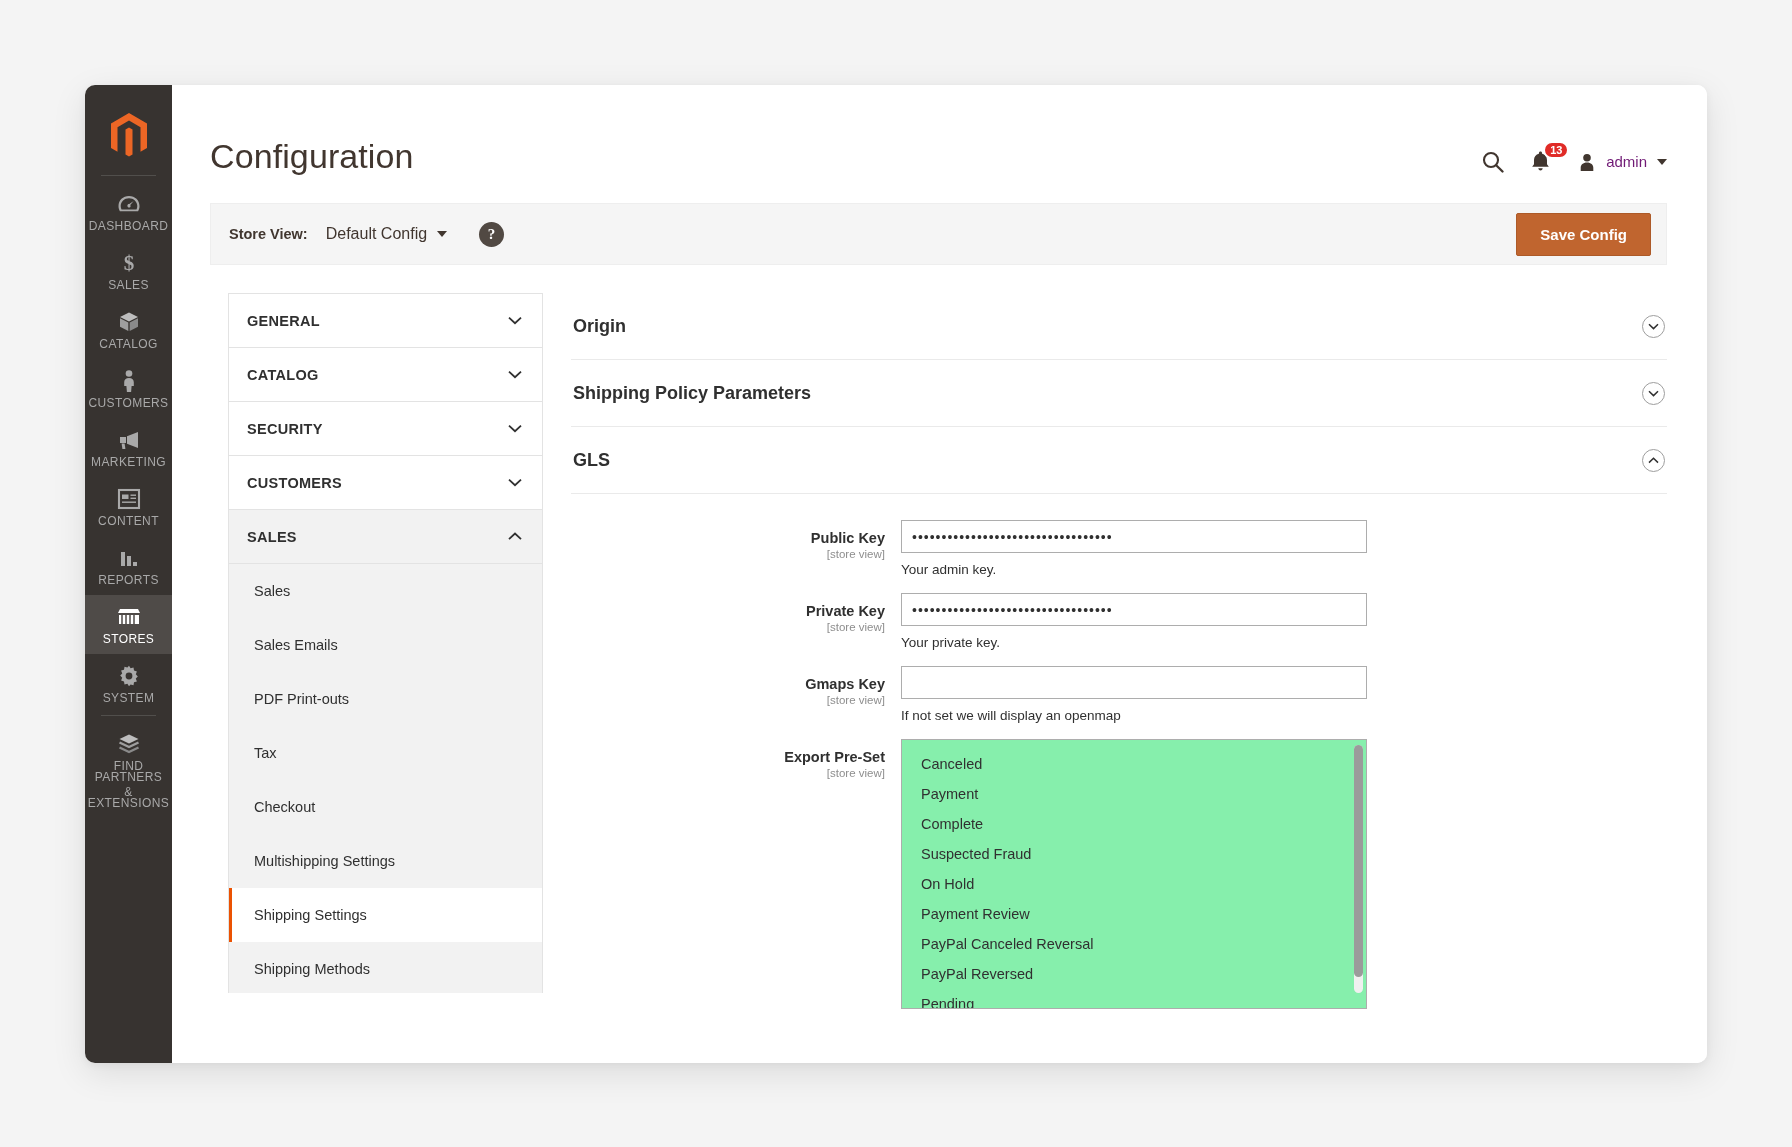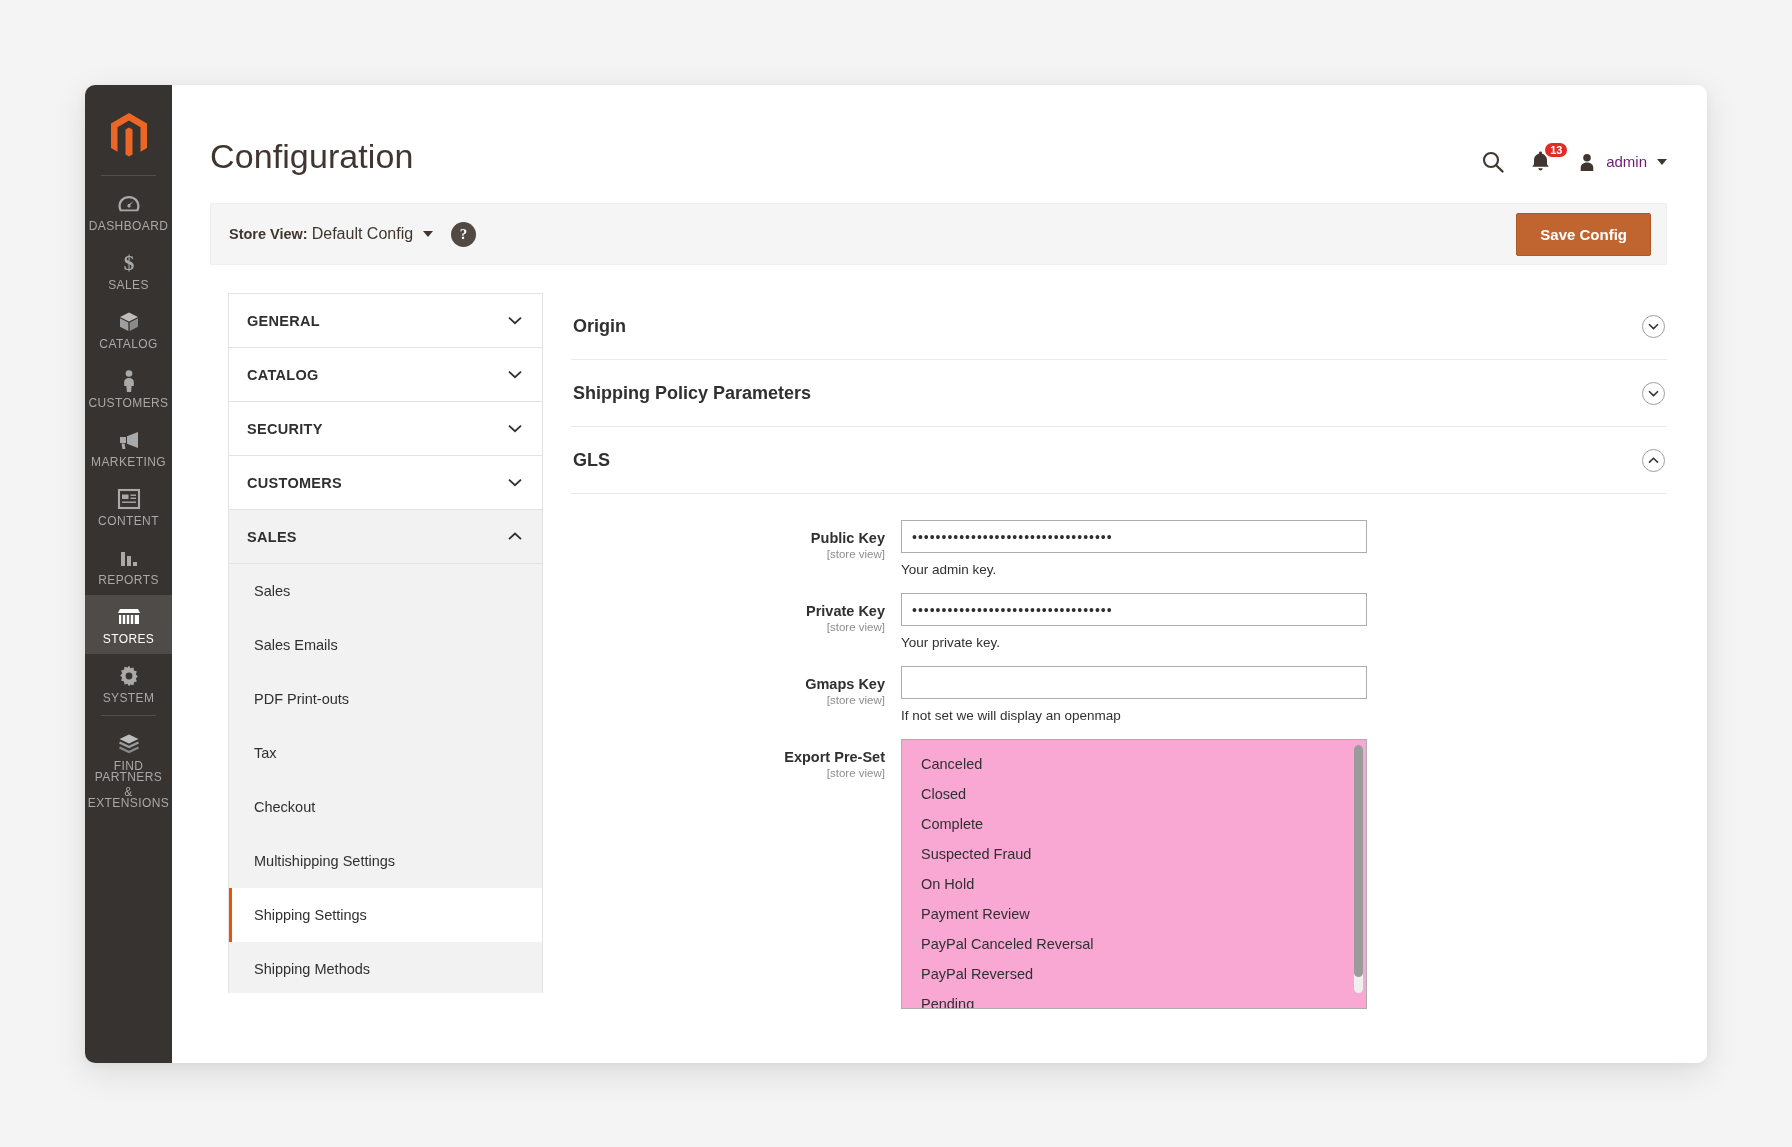--- a/index.html
+++ b/index.html
@@ -106,21 +106,21 @@
 
   
   .storebar {
     margin: 27px 40px 0 38px;
     background: #f5f5f5;
     border: 1px solid #eeeeee;
     height: 62px;
     display:flex; align-items:center; justify-content: space-between;
     padding: 0 15px 0 18px;
   }
-  .storebar-left { display:flex; align-items:center; gap: 4px; }
+  .storebar-left { display:flex; align-items:center; gap: 18px; }
   .sv-label { font-size: 14.5px; font-weight: bold; color: #41362f; }
   .sv-select { display:flex; align-items:center; gap: 9px; cursor:pointer; }
   .sv-value { font-size: 16px; color: #41362f; }
   .help-circle {
     width: 25px; height: 25px;
     border-radius: 50%;
     background: #514943;
     color: #ffffff;
     font-size: 15px; font-weight: bold;
     display:flex; align-items:center; justify-content:center;
@@ -252,21 +252,21 @@
   .field-note {
     font-size: 13.5px;
     color: #303030;
     margin-top: 8px;
     line-height: 18px;
   }
   .multiselect {
     width: 466px;
     height: 270px;
     border: 1px solid #adadad;
-    background: #f9a8d4;
+    background: #86efac;
     overflow: hidden;
     position: relative;
     padding: 9px 0 0 0;
   }
   .ms-option {
     font-size: 14.5px;
     color: #303030;
     padding: 4px 0 4px 19px;
     cursor: pointer;
     line-height: 22px;
@@ -576,21 +576,21 @@
           </div>
 
           <div class="field-row">
             <div class="field-label">
               <span class="fl-main">Export Pre-Set</span>
               <span class="fl-scope">[store view]</span>
             </div>
             <div class="field-ctrl">
               <div class="multiselect">
                 <div class="ms-option">Canceled</div>
-                <div class="ms-option">Closed</div>
+                <div class="ms-option">Payment</div>
                 <div class="ms-option">Complete</div>
                 <div class="ms-option">Suspected Fraud</div>
                 <div class="ms-option">On Hold</div>
                 <div class="ms-option">Payment Review</div>
                 <div class="ms-option">PayPal Canceled Reversal</div>
                 <div class="ms-option">PayPal Reversed</div>
                 <div class="ms-option">Pending</div>
                 <div class="ms-scroll"></div>
                 <div class="ms-thumb"></div>
               </div>

